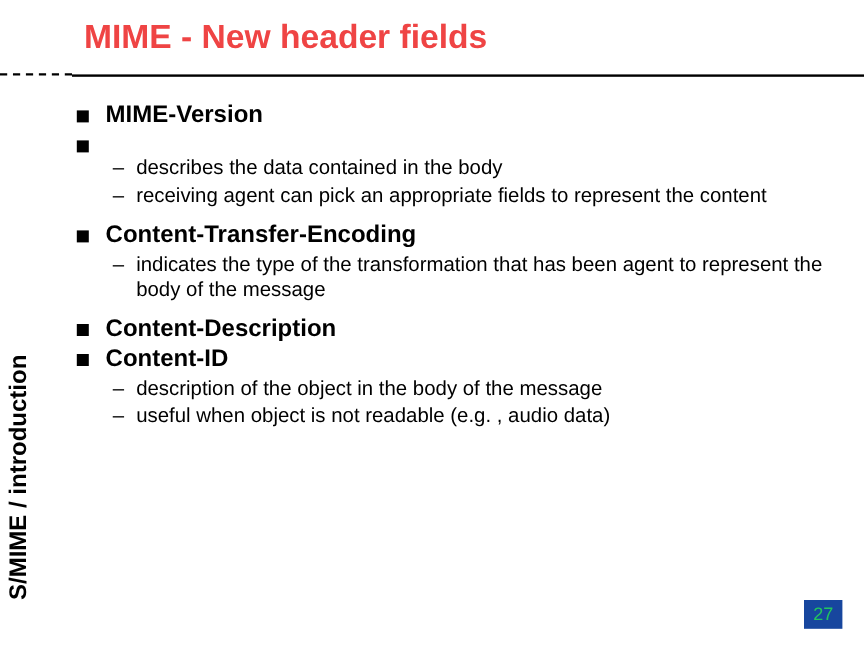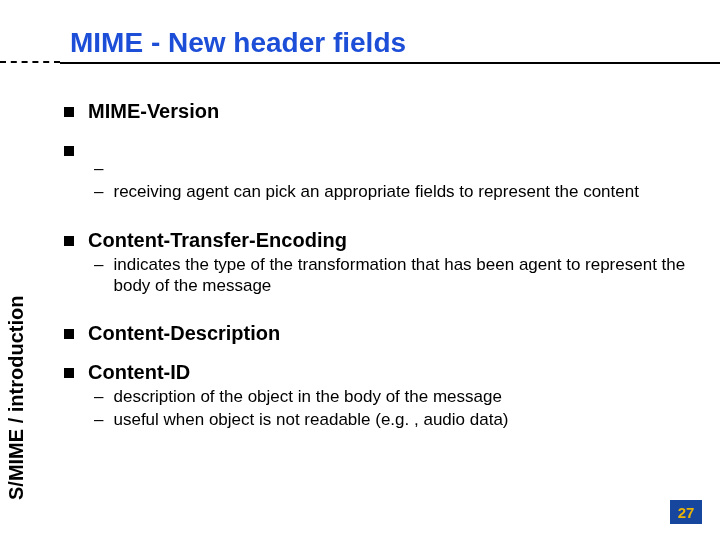--- a/index.html
+++ b/index.html
@@ -17,22 +17,21 @@
     width: 720px;
     height: 540px;
     box-sizing: border-box;
   }
   .title {
     position: absolute;
     left: 70px;
     top: 15px;
     font-size: 28px;
     font-weight: bold;
-    color: #1d4ed8;
-    margin-top: 12px;
+    color: #ef4444;
   }
   .rule {
     position: absolute;
     left: 0;
     top: 62px;
     width: 720px;
     height: 0;
     border-top: 2px solid #000;
   }
   
@@ -57,21 +56,21 @@
     left: 64px;
     right: 24px;
     top: 84px;
   }
   .lvl1 {
     display: flex;
     align-items: flex-start;
     gap: 14px;
     font-size: 20px;
     font-weight: bold;
-    margin-top: 16px;
+    margin-top: 1px;
     margin-bottom: 2px;
   }
   .lvl1 .sq {
     width: 10px;
     height: 10px;
     background: #000;
     margin-top: 7px;
     flex: 0 0 auto;
   }
   .lvl2 {
@@ -98,22 +97,22 @@
     transform-origin: left bottom;
     font-size: 20px;
     font-weight: bold;
     white-space: nowrap;
   }
   .page-badge {
     position: absolute;
     right: 18px;
     bottom: 16px;
     background: #17469e;
-    color: #eab308;
-    font-weight: bold;
+    color: #22c55e;
+    font-weight: normal;
     font-size: 15px;
     width: 32px;
     height: 24px;
     display: flex;
     align-items: center;
     justify-content: center;
   }
 </style>
 </head>
 <body>
@@ -130,20 +129,21 @@
       <span class="sq"></span>
       <span>MIME-Version</span>
     </div>
 
     <div class="lvl1">
       <span class="sq"></span>
     </div>
 
     <div class="lvl2">
       <span class="dash">–</span>
+      <span>describes the data contained in the body</span>
     </div>
     <div class="lvl2">
       <span class="dash">–</span>
       <span>receiving agent can pick an appropriate fields to represent the content</span>
     </div>
 
     <div class="spacer"></div>
 
     <div class="lvl1">
       <span class="sq"></span>

